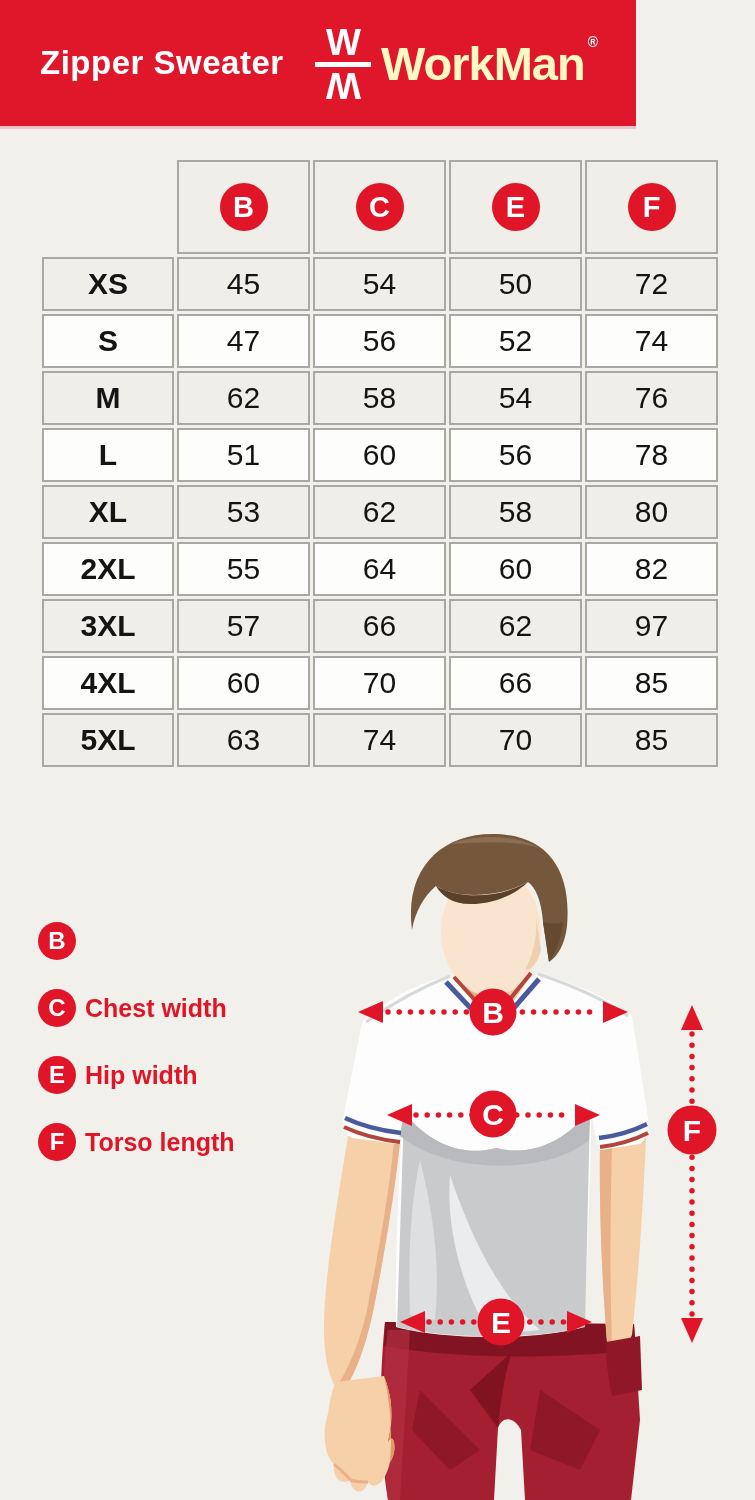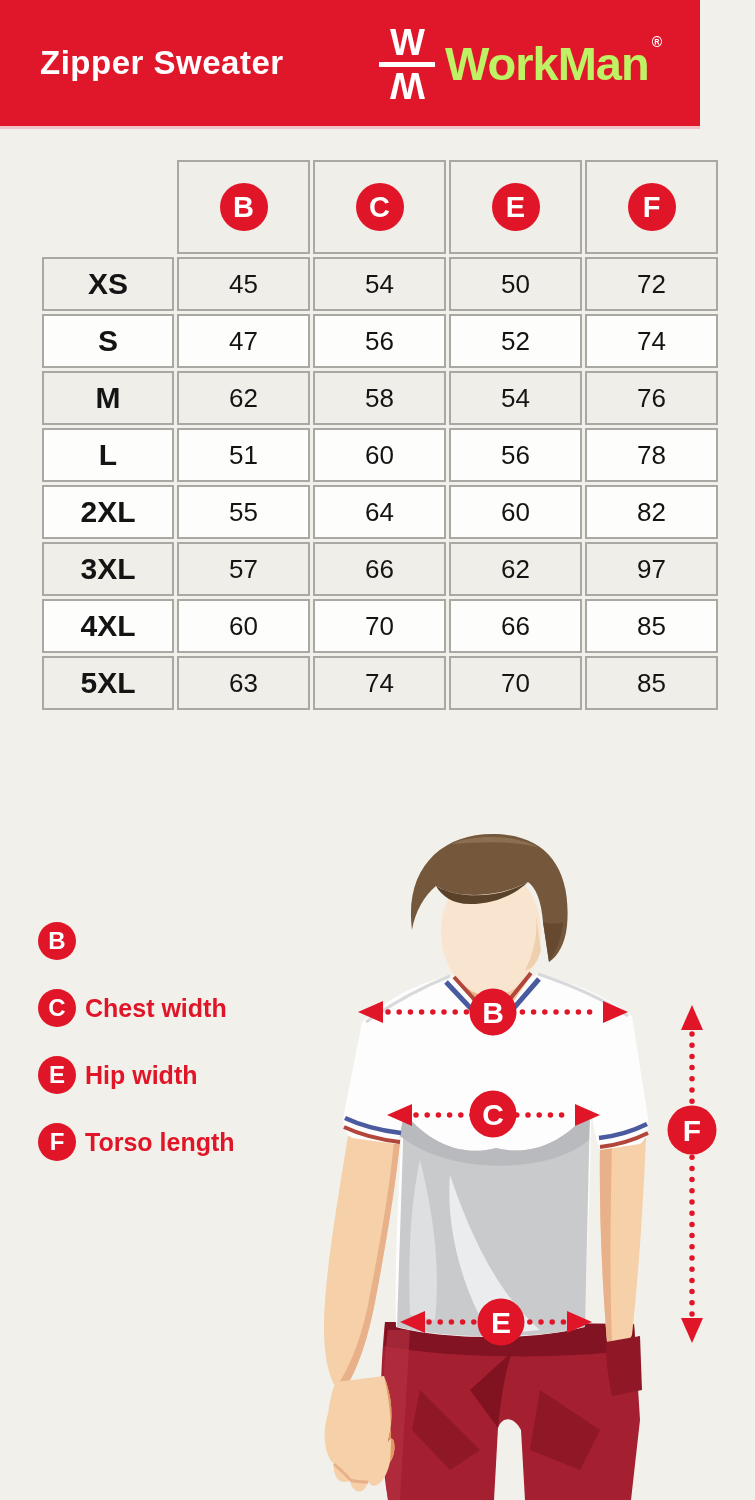--- a/index.html
+++ b/index.html
@@ -15,57 +15,57 @@
   *{margin:0;padding:0;box-sizing:border-box;}
   html,body{width:755px;height:1500px;overflow:hidden;}
   body{
     background:var(--page-bg);
     font-family:"Liberation Sans","DejaVu Sans",sans-serif;
     position:relative;
   }
 
   
   .header{
-    position:absolute;left:0;top:0;width:700px;height:129px;
+    position:absolute;left:0;top:0;width:636px;height:129px;
     background:var(--brand-red);
     border-bottom:3px solid var(--pink-strip);
     display:flex;align-items:center;justify-content:space-between;
     padding:0 38px 0 40px;
   }
   .title{
     color:#fff;font-size:33px;font-weight:800;letter-spacing:.5px;
   }
   .logo{display:flex;align-items:flex-start;}
   .logo-mark{
     display:flex;flex-direction:column;align-items:center;
     color:#fff;margin-right:10px;margin-top:2px;
   }
   .logo-mark .w{font-size:37px;font-weight:800;line-height:.82;letter-spacing:-1px;}
   .logo-mark .bar{width:56px;height:5px;background:#fff;margin:3px 0;}
   .logo-mark .m{transform:scaleY(-1);}
   .logo-text{
-    color:#bef264;font-size:47px;font-weight:800;line-height:1;
+    color:#fef9c3;font-size:47px;font-weight:800;line-height:1;
     margin-top:14px;letter-spacing:-1px;
   }
   .reg{color:#fff;font-size:14px;font-weight:700;margin-top:8px;margin-left:3px;}
 
   
   .size-table{
     position:absolute;left:39px;top:157px;
     border-collapse:separate;border-spacing:3px;
   }
   .size-table th,.size-table td{
     border:2px solid var(--table-border);
     text-align:center;vertical-align:middle;
     color:var(--text-dark);
   }
   .size-table thead th{height:94px;width:133px;background:var(--row-alt);}
   .size-table thead th.corner{border:none;background:transparent;width:132px;}
   .size-table tbody th{width:132px;height:54px;font-size:30px;font-weight:800;margin-left:44px;}
-  .size-table tbody td{width:133px;height:54px;font-size:26px;font-weight:400;margin-left:12px;}
+  .size-table tbody td{width:133px;height:54px;font-size:30px;font-weight:400;margin-left:12px;}
   .size-table tr.alt th,.size-table tr.alt td{background:var(--row-alt);}
   .size-table tr.lite th,.size-table tr.lite td{background:var(--row-white);}
   .circ{
     display:inline-flex;align-items:center;justify-content:center;
     width:48px;height:48px;border-radius:50%;
     background:var(--accent-red);color:#fff;
     font-size:29px;font-weight:800;
   }
 
   
@@ -132,20 +132,27 @@
         <td>54</td>
         <td>76</td>
       </tr>
       <tr class="lite">
         <th>L</th>
         <td>51</td>
         <td>60</td>
         <td>56</td>
         <td>78</td>
       </tr>
+      <tr class="alt">
+        <th>XL</th>
+        <td>53</td>
+        <td>62</td>
+        <td>58</td>
+        <td>80</td>
+      </tr>
       <tr class="lite">
         <th>2XL</th>
         <td>55</td>
         <td>64</td>
         <td>60</td>
         <td>82</td>
       </tr>
       <tr class="alt">
         <th>3XL</th>
         <td>57</td>

